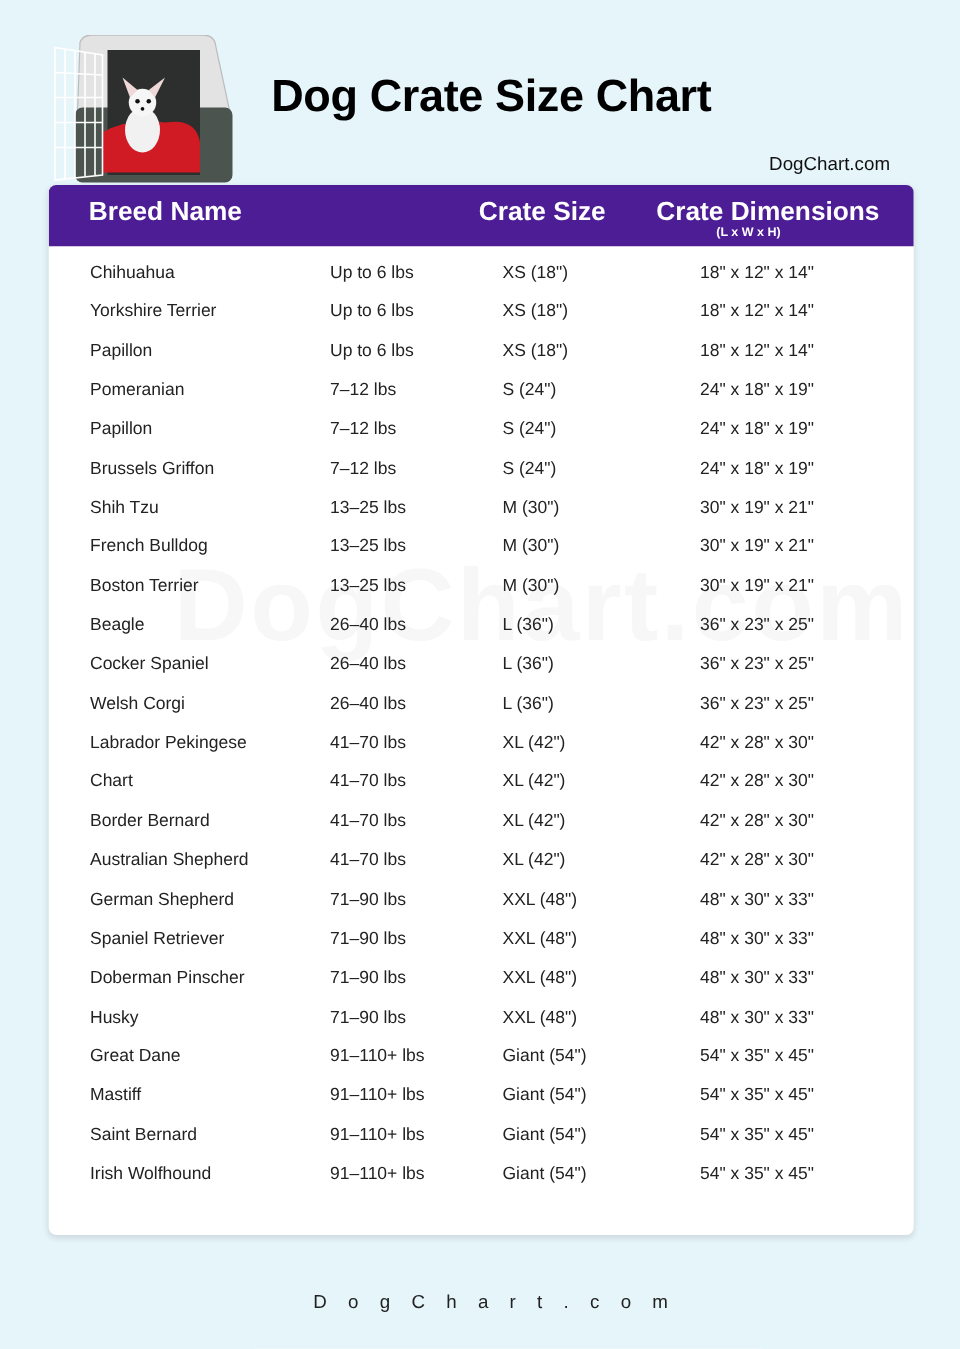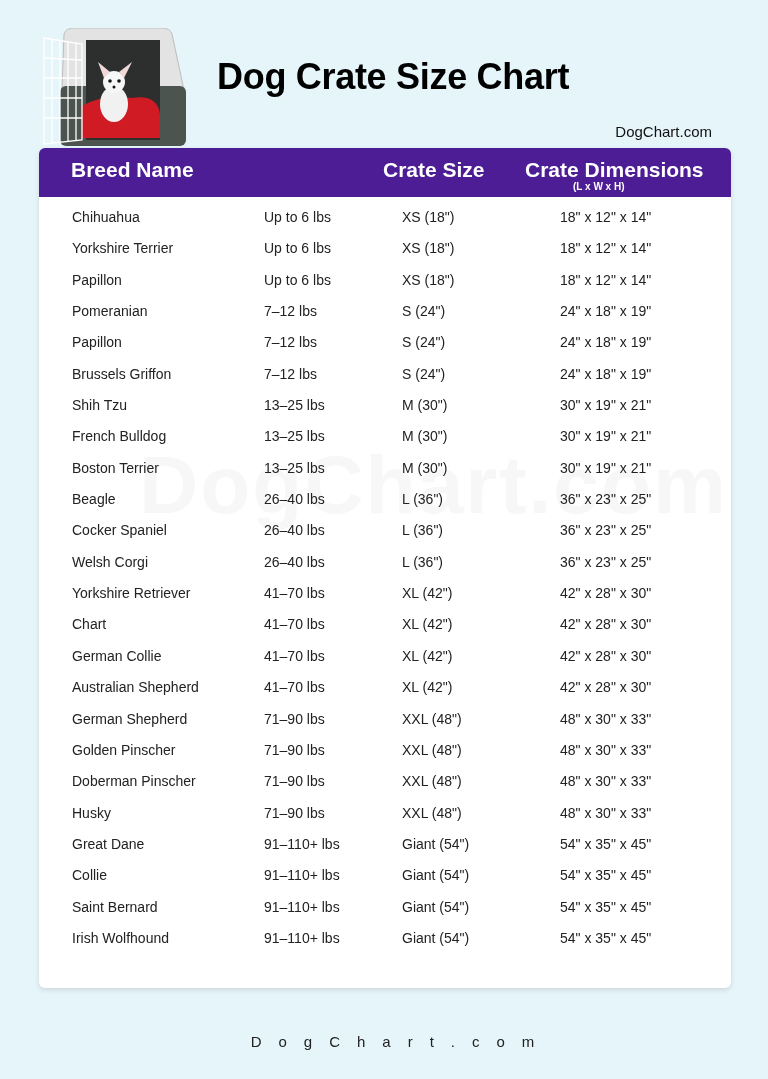--- a/index.html
+++ b/index.html
@@ -165,51 +165,51 @@
         <span class="c2">L (36")</span>
         <span class="c3">36" x 23" x 25"</span>
       </div>
       <div class="row">
         <span class="c0">Welsh Corgi</span>
         <span class="c1">26–40 lbs</span>
         <span class="c2">L (36")</span>
         <span class="c3">36" x 23" x 25"</span>
       </div>
       <div class="row">
-        <span class="c0">Yorkshire Retriever</span>
+        <span class="c0">Labrador Pekingese</span>
         <span class="c1">41–70 lbs</span>
         <span class="c2">XL (42")</span>
         <span class="c3">42" x 28" x 30"</span>
       </div>
       <div class="row">
         <span class="c0">Chart</span>
         <span class="c1">41–70 lbs</span>
         <span class="c2">XL (42")</span>
         <span class="c3">42" x 28" x 30"</span>
       </div>
       <div class="row">
-        <span class="c0">German Collie</span>
+        <span class="c0">Border Bernard</span>
         <span class="c1">41–70 lbs</span>
         <span class="c2">XL (42")</span>
         <span class="c3">42" x 28" x 30"</span>
       </div>
       <div class="row">
         <span class="c0">Australian Shepherd</span>
         <span class="c1">41–70 lbs</span>
         <span class="c2">XL (42")</span>
         <span class="c3">42" x 28" x 30"</span>
       </div>
       <div class="row">
         <span class="c0">German Shepherd</span>
         <span class="c1">71–90 lbs</span>
         <span class="c2">XXL (48")</span>
         <span class="c3">48" x 30" x 33"</span>
       </div>
       <div class="row">
-        <span class="c0">Golden Pinscher</span>
+        <span class="c0">Spaniel Retriever</span>
         <span class="c1">71–90 lbs</span>
         <span class="c2">XXL (48")</span>
         <span class="c3">48" x 30" x 33"</span>
       </div>
       <div class="row">
         <span class="c0">Doberman Pinscher</span>
         <span class="c1">71–90 lbs</span>
         <span class="c2">XXL (48")</span>
         <span class="c3">48" x 30" x 33"</span>
       </div>
@@ -219,21 +219,21 @@
         <span class="c2">XXL (48")</span>
         <span class="c3">48" x 30" x 33"</span>
       </div>
       <div class="row">
         <span class="c0">Great Dane</span>
         <span class="c1">91–110+ lbs</span>
         <span class="c2">Giant (54")</span>
         <span class="c3">54" x 35" x 45"</span>
       </div>
       <div class="row">
-        <span class="c0">Collie</span>
+        <span class="c0">Mastiff</span>
         <span class="c1">91–110+ lbs</span>
         <span class="c2">Giant (54")</span>
         <span class="c3">54" x 35" x 45"</span>
       </div>
       <div class="row">
         <span class="c0">Saint Bernard</span>
         <span class="c1">91–110+ lbs</span>
         <span class="c2">Giant (54")</span>
         <span class="c3">54" x 35" x 45"</span>
       </div>

